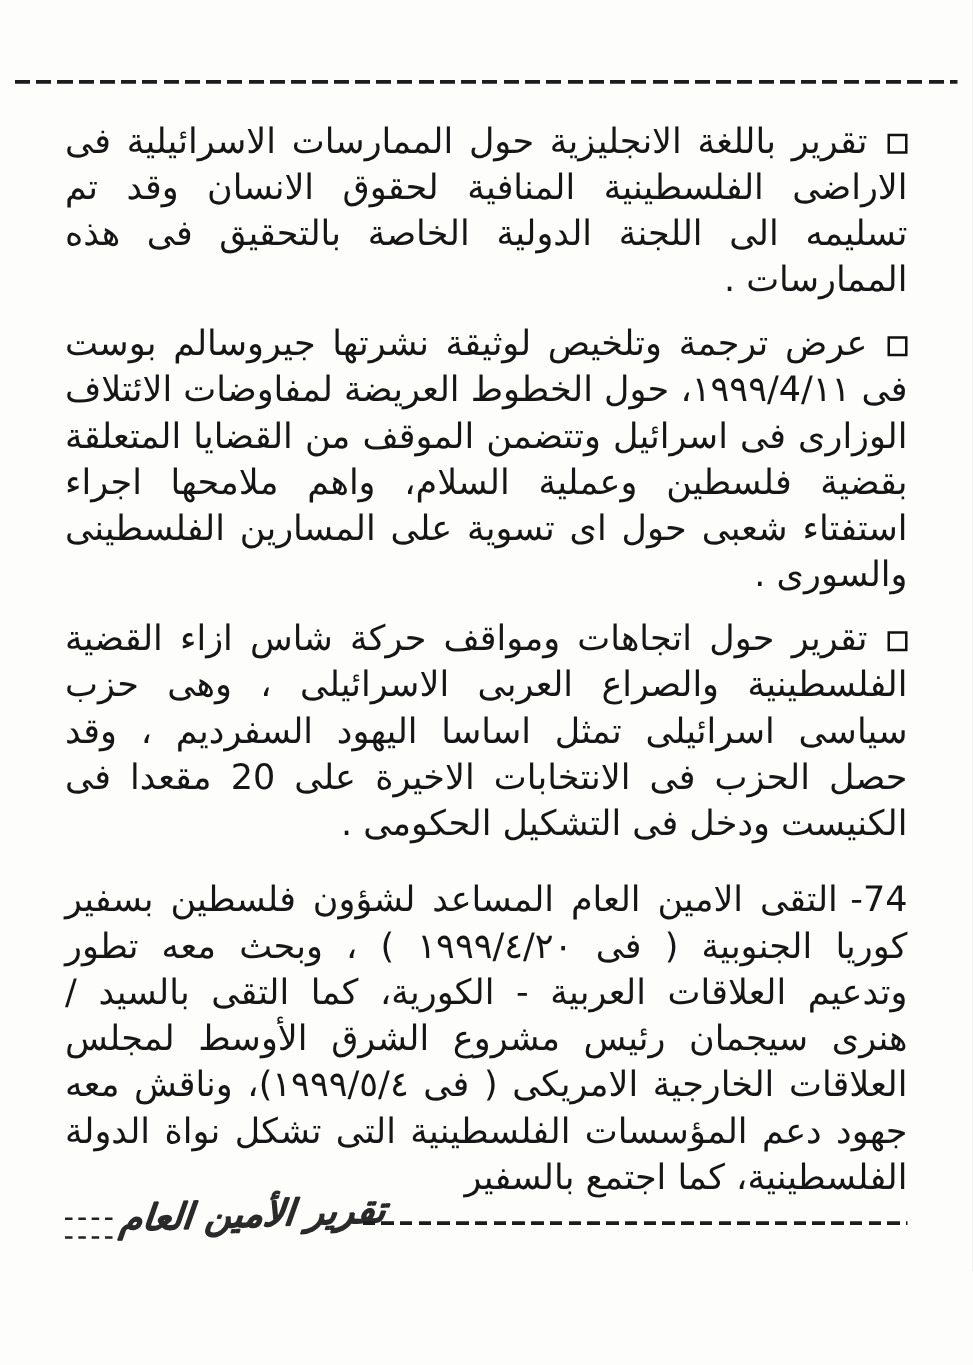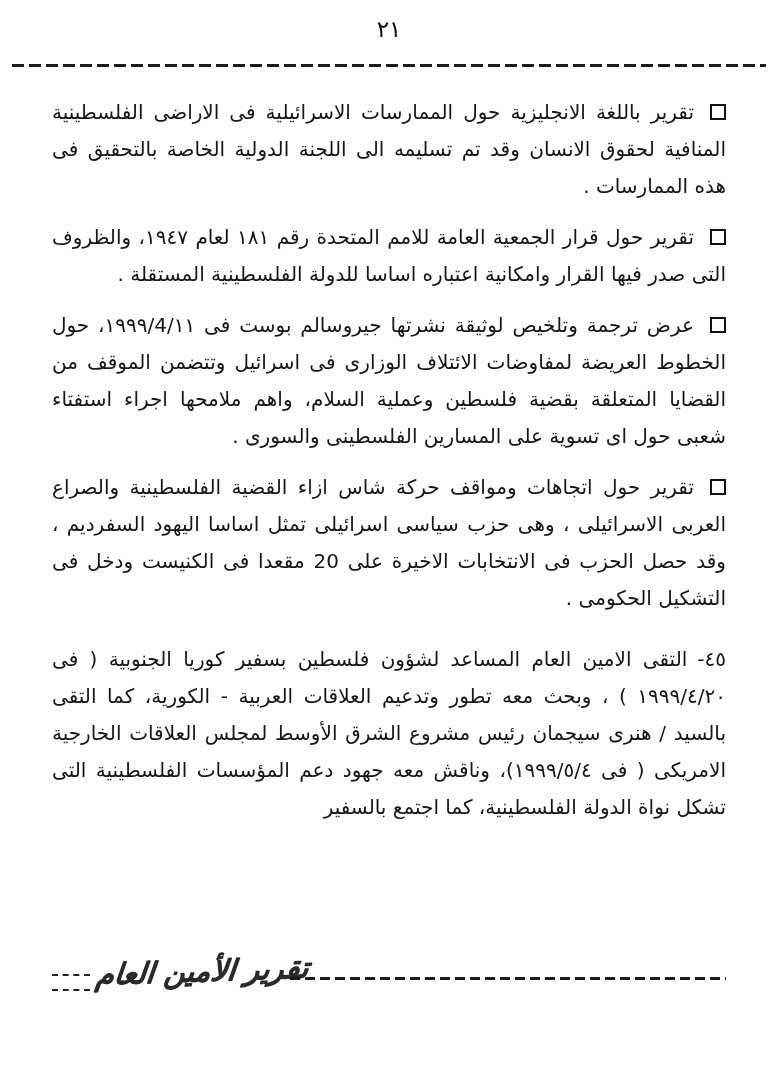--- a/index.html
+++ b/index.html
@@ -21,21 +21,21 @@
   }
   .top-rule{
     position:absolute;top:64px;left:12px;right:12px;height:3px;
     background:repeating-linear-gradient(to right,#1c1c1c 0 12px,transparent 12px 17px);
   }
   .content{
     position:absolute;top:94px;right:52px;left:52px;
   }
   .item{
     margin:0 0 14px 0;
-    font-size:20px;line-height:37px;
+    font-size:28px;line-height:37px;
     text-align:justify;
     text-justify:inter-word;
   }
   .bullet-square{
     display:inline-block;
     width:12px;height:12px;
     border:2.5px solid #111;
     margin-left:16px;
     transform:translateY(1px);
   }
@@ -70,44 +70,40 @@
   .footer-rule{
     position:absolute;left:238px;right:0;top:25px;height:2.5px;
     background:repeating-linear-gradient(to right,#1c1c1c 0 10px,transparent 10px 15px);
   }
 </style>
 </head>
 <body>
 
 <div class="page">
 
-  <div class="page-number">٢١</div>
 
   <div class="top-rule"></div>
 
   <div class="content">
 
     <p class="item">
       <span class="bullet-square"></span><span>تقرير باللغة الانجليزية حول الممارسات الاسرائيلية فى الاراضى الفلسطينية المنافية لحقوق الانسان وقد تم تسليمه الى اللجنة الدولية الخاصة بالتحقيق فى هذه الممارسات .</span>
     </p>
 
-    <p class="item">
-      <span class="bullet-square"></span><span>تقرير حول قرار الجمعية العامة للامم المتحدة رقم ١٨١ لعام ١٩٤٧، والظروف التى صدر فيها القرار وامكانية اعتباره اساسا للدولة الفلسطينية المستقلة .</span>
-    </p>
 
     <p class="item">
       <span class="bullet-square"></span><span>عرض ترجمة وتلخيص لوثيقة نشرتها جيروسالم بوست فى ١٩٩٩/4/١١، حول الخطوط العريضة لمفاوضات الائتلاف الوزارى فى اسرائيل وتتضمن الموقف من القضايا المتعلقة بقضية فلسطين وعملية السلام، واهم ملامحها اجراء استفتاء شعبى حول اى تسوية على المسارين الفلسطينى والسورى .</span>
     </p>
 
     <p class="item">
       <span class="bullet-square"></span><span>تقرير حول اتجاهات ومواقف حركة شاس ازاء القضية الفلسطينية والصراع العربى الاسرائيلى ، وهى حزب سياسى اسرائيلى تمثل اساسا اليهود السفرديم ، وقد حصل الحزب فى الانتخابات الاخيرة على 20 مقعدا فى الكنيست ودخل فى التشكيل الحكومى .</span>
     </p>
 
     <p class="item numbered">
-      <span class="item-marker">٤٥-</span><span>التقى الامين العام المساعد لشؤون فلسطين بسفير كوريا الجنوبية ( فى ١٩٩٩/٤/٢٠ ) ، وبحث معه تطور وتدعيم العلاقات العربية - الكورية، كما التقى بالسيد / هنرى سيجمان رئيس مشروع الشرق الأوسط لمجلس العلاقات الخارجية الامريكى ( فى ١٩٩٩/٥/٤)، وناقش معه جهود دعم المؤسسات الفلسطينية التى تشكل نواة الدولة الفلسطينية، كما اجتمع بالسفير</span>
+      <span class="item-marker">74-</span><span>التقى الامين العام المساعد لشؤون فلسطين بسفير كوريا الجنوبية ( فى ١٩٩٩/٤/٢٠ ) ، وبحث معه تطور وتدعيم العلاقات العربية - الكورية، كما التقى بالسيد / هنرى سيجمان رئيس مشروع الشرق الأوسط لمجلس العلاقات الخارجية الامريكى ( فى ١٩٩٩/٥/٤)، وناقش معه جهود دعم المؤسسات الفلسطينية التى تشكل نواة الدولة الفلسطينية، كما اجتمع بالسفير</span>
     </p>
 
   </div>
 
   <div class="footer">
     <div class="footer-dashes"></div>
     <div class="footer-signature">تقرير الأمين العام</div>
     <div class="footer-rule"></div>
   </div>
 

